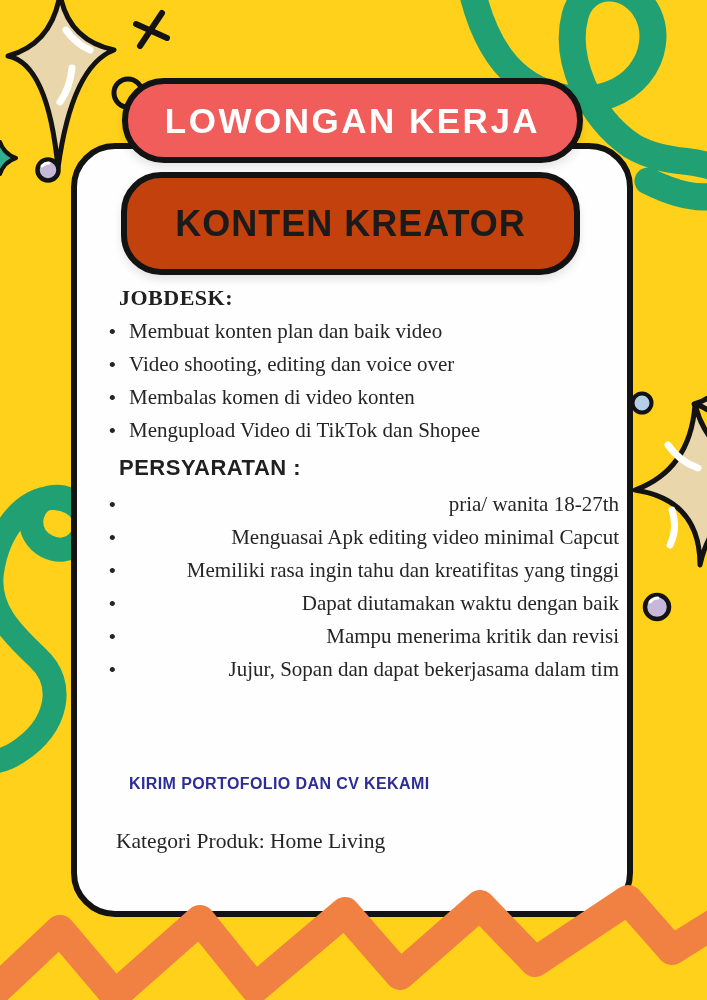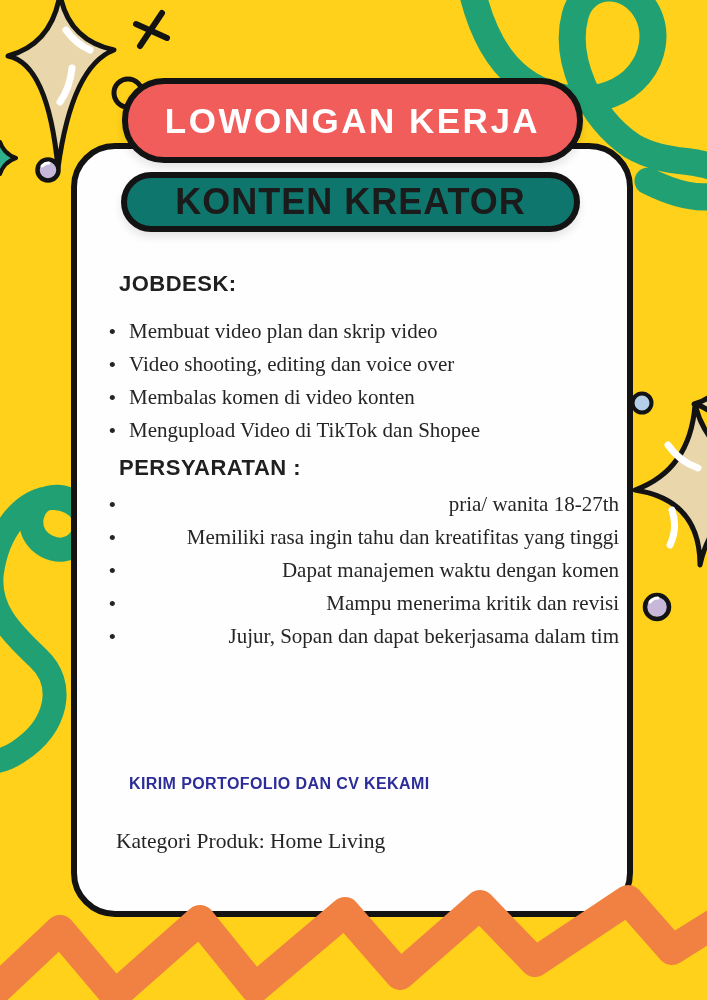--- a/index.html
+++ b/index.html
@@ -35,30 +35,30 @@
     border:6px solid var(--ink);
     text-align:center;
     box-shadow:0 5px 8px rgba(0,0,0,0.10);
   }
   .banner-red{
     left:122px;top:78px;width:461px;height:85px;
     background:var(--red);border-radius:42px;
     color:#ffffff;font-size:35px;font-weight:bold;letter-spacing:2.5px;
   }
   .banner-white{
-    left:121px;top:172px;width:459px;height:60px;
-    background:#0f766e;border-radius:40px;
+    left:121px;top:172px;width:459px;height:103px;
+    background:#c2410c;border-radius:40px;
     color:#1b1b1b;font-size:36px;font-weight:bold;letter-spacing:1px;
   }
   .content{position:absolute;z-index:3;left:71px;top:143px;width:562px;height:774px;}
   .sec-heading{
     position:absolute;left:48px;
     font-size:22px;font-weight:bold;color:#202020;letter-spacing:0.5px;
   }
-  .h-jobdesk{top:128px;}
+  .h-jobdesk{top:142px;font-family:Liberation Serif, serif;}
   .h-persyaratan{top:312px;}
   ul.bullets{
     position:absolute;left:38px;right:14px;list-style:none;
     font-family:"Liberation Serif",serif;font-size:21px;color:var(--text);
   }
   ul.bullets li{line-height:33px;padding-left:20px;position:relative;}
   ul.bullets li::before{
     content:"\2022";position:absolute;left:0;top:0;
     font-family:"Liberation Sans",sans-serif;font-size:19px;
   }
@@ -118,31 +118,32 @@
   <div class="banner banner-red">
     <span>LOWONGAN KERJA</span>
   </div>
   <div class="banner banner-white">
     <span>KONTEN KREATOR</span>
   </div>
 
   <div class="content">
     <div class="sec-heading h-jobdesk">JOBDESK:</div>
     <ul class="bullets list-jobdesk">
-        <li>Membuat video plan dan skrip video</li>
+        <li>Membuat konten plan dan baik video</li>
         <li>Video shooting, editing dan voice over</li>
         <li>Membalas komen di video konten</li>
         <li>Mengupload Video di TikTok dan Shopee</li>
       </ul>
 
     <div class="sec-heading h-persyaratan">PERSYARATAN :</div>
     <ul class="bullets list-persyaratan">
         <li>pria/ wanita 18-27th</li>
+        <li>Menguasai Apk editing video minimal Capcut</li>
         <li>Memiliki rasa ingin tahu dan kreatifitas yang tinggi</li>
-        <li>Dapat manajemen waktu dengan komen</li>
+        <li>Dapat diutamakan waktu dengan baik</li>
         <li>Mampu menerima kritik dan revisi</li>
         <li>Jujur, Sopan dan dapat bekerjasama dalam tim</li>
       </ul>
 
     <div class="cta">KIRIM PORTOFOLIO DAN CV KEKAMI</div>
 
     <div class="footer">
       <div>Kategori Produk: Home Living</div>
     </div>
   </div>

